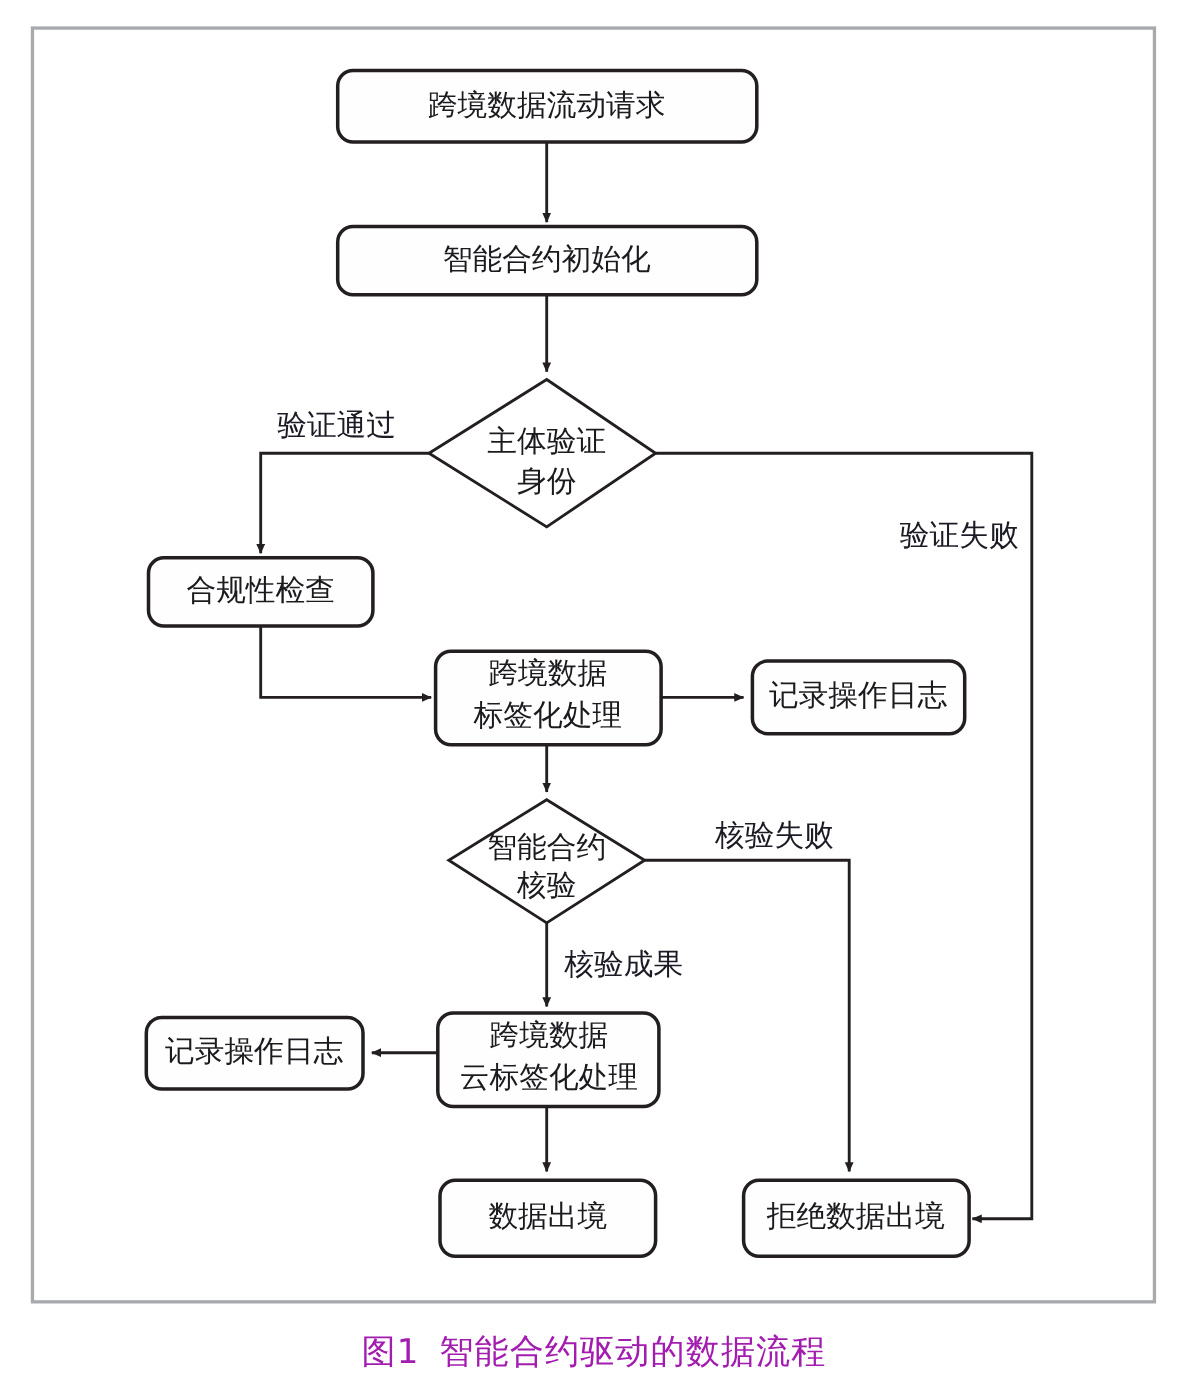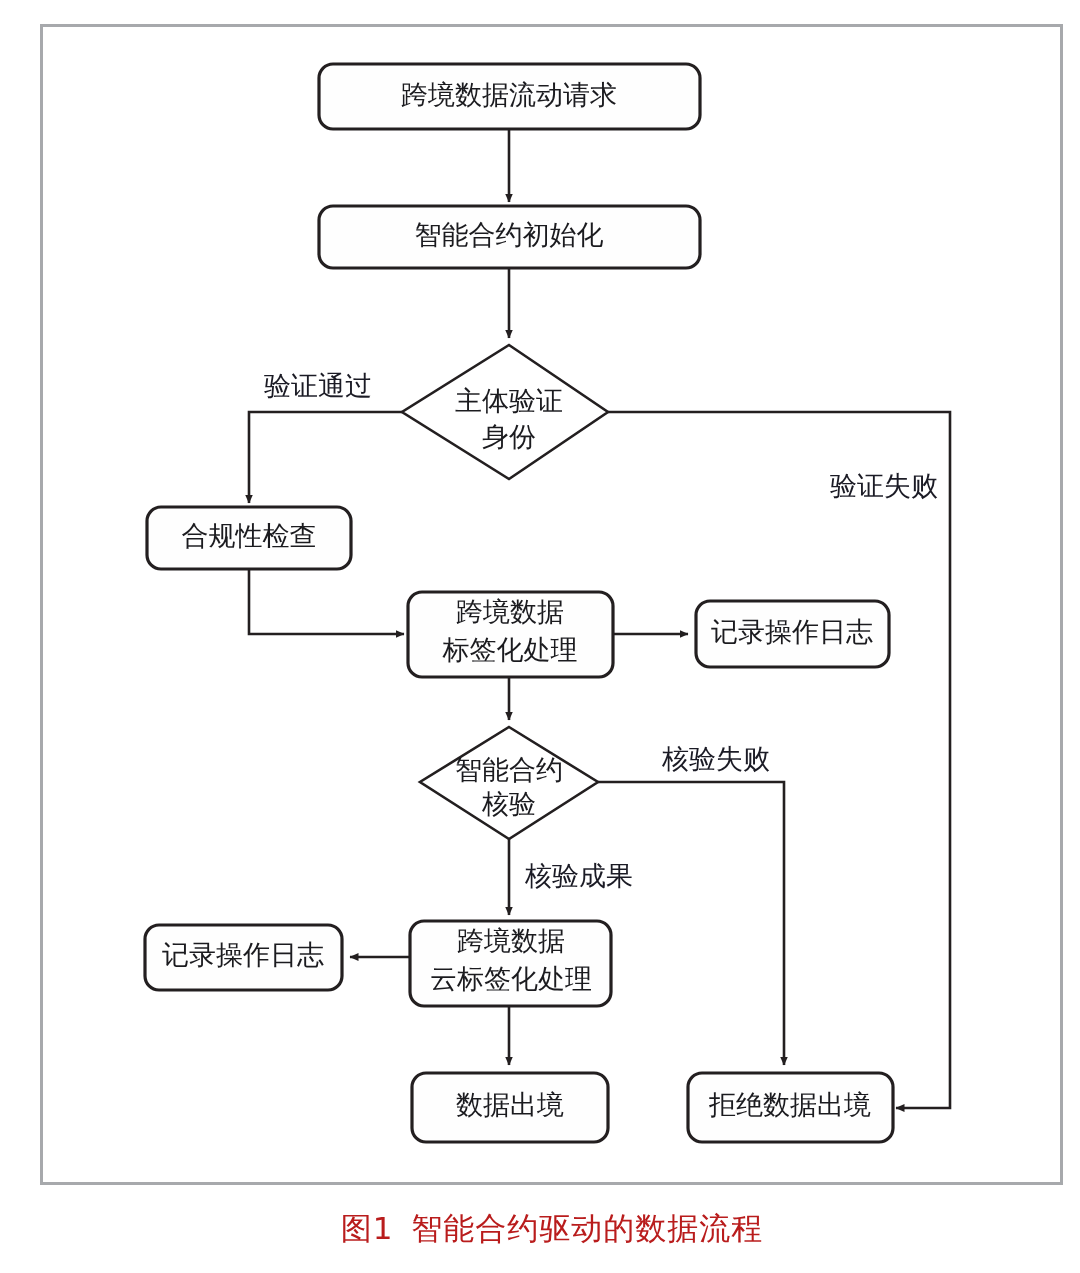--- a/index.html
+++ b/index.html
@@ -9,21 +9,21 @@
   }
   body {
     width: 1080px;
     height: 1273px;
     font-family: "Liberation Serif", "DejaVu Serif", serif;
     position: relative;
     overflow: hidden;
   }
   #figure-root {
     position: absolute;
-    left: 12px;
+    left: 0;
     top: 0;
     width: 964px;
     height: 1273px;
   }
   .frame {
     position: absolute;
     left: 28px;
     top: 24px;
     width: 1023px;
     height: 1161px;
@@ -71,21 +71,21 @@
   }
   .caption {
     position: absolute;
     left: 0;
     top: 1208px;
     width: 1080px;
     text-align: center;
     font-family: "DejaVu Sans", "Liberation Sans", sans-serif;
     font-size: 31px;
     letter-spacing: 1px;
-    color: #b91c1c;
+    color: #a21caf;
   }
   .caption .cap-num { margin-right: 18px; }
 </style>
 </head>
 <body>
 
 <div id="figure-root">
 
   <div class="frame"></div>
 

